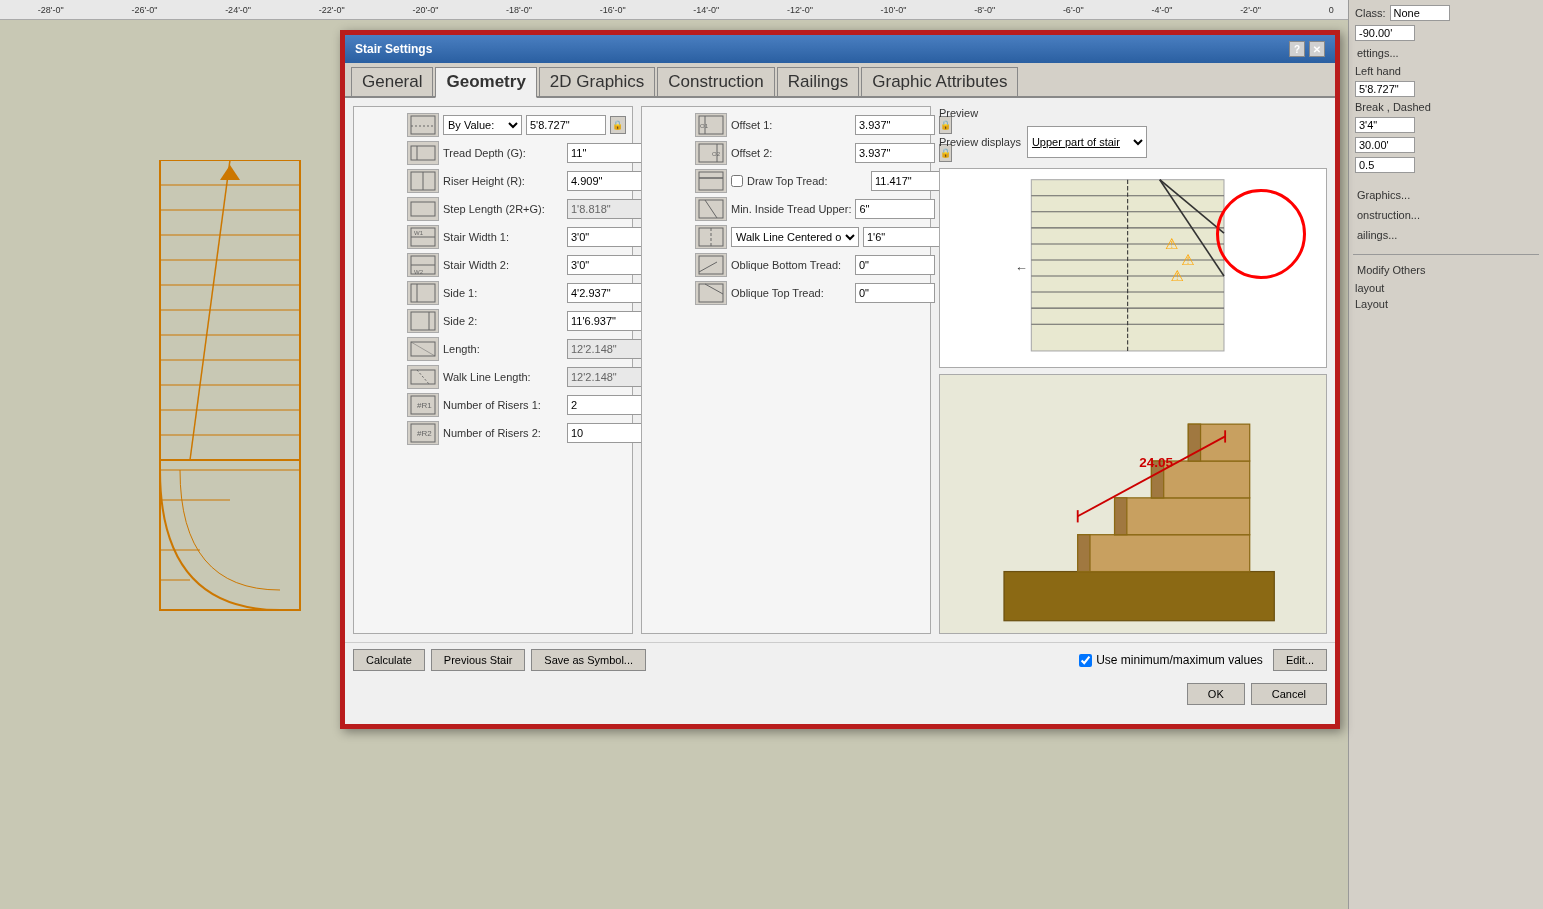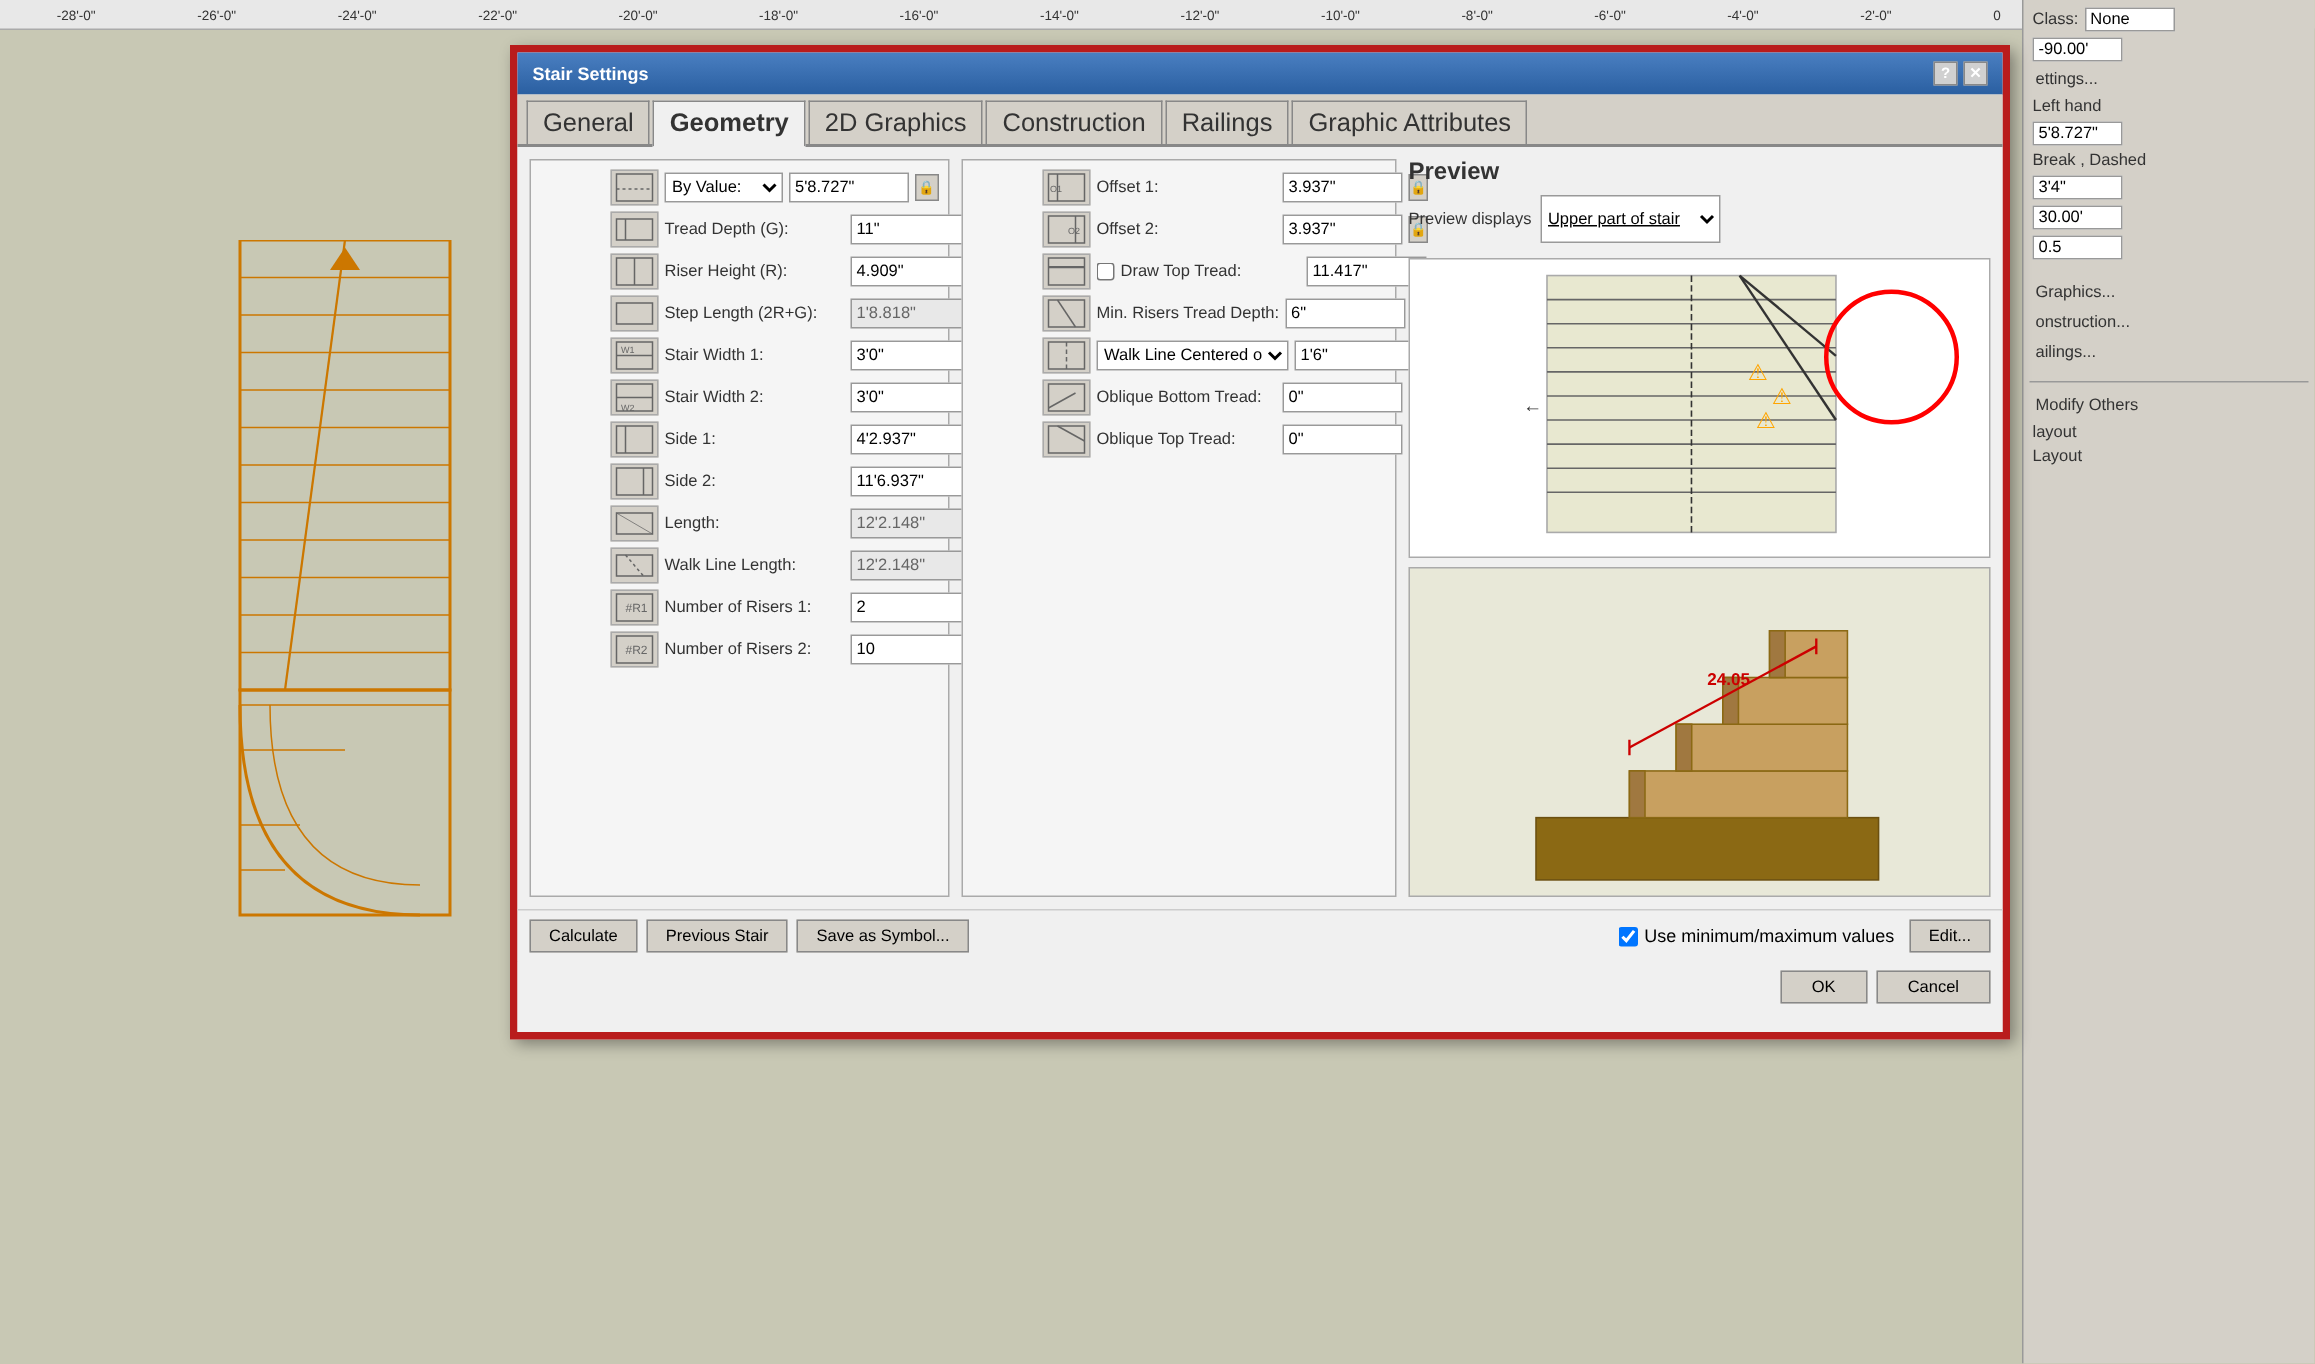--- a/index.html
+++ b/index.html
@@ -241,22 +241,22 @@
 
     
     .preview-panel {
       flex: 1;
       margin-left: 8px;
       display: flex;
       flex-direction: column;
       gap: 6px;
     }
     .preview-label {
-      font-size: 16px;
-      font-weight: bold;
+      font-size: 11px;
+      font-weight: normal;
       color: #333;
     }
     .preview-display-row {
       display: flex;
       align-items: center;
       gap: 6px;
       margin-bottom: 4px;
     }
     .preview-display-label {
       font-size: 11px;
@@ -277,21 +277,21 @@
       height: 200px;
       display: flex;
       align-items: center;
       justify-content: center;
       position: relative;
       overflow: hidden;
     }
     .preview-box-2 {
       border: 1px solid #aaa;
       background: #e8e8d8;
-      height: 220px;
+      height: 260px;
       display: flex;
       align-items: center;
       justify-content: flex-start;
       position: relative;
       overflow: hidden;
     }
 
     
     .dialog-bottom {
       display: flex;
@@ -680,21 +680,21 @@
         <input class="form-input" type="text" value="11.417&quot;" style="">
       </div>
 
       <div class="form-row">
         <div class="form-icon">
           <svg width="28" height="22" viewBox="0 0 28 22">
             <rect x="2" y="2" width="24" height="18" fill="none" stroke="#666" stroke-width="1"></rect>
             <line x1="8" y1="2" x2="20" y2="20" stroke="#666" stroke-width="1"></line>
           </svg>
         </div>
-        <span class="form-label">Min. Risers Tread Depth:</span>
+        <span class="form-label">Min. Inside Tread Upper:</span>
         <input class="form-input" type="text" value="6&quot;" style="">
       </div>
 
       <div class="form-row">
         <div class="form-icon">
           <svg width="28" height="22" viewBox="0 0 28 22">
             <rect x="2" y="2" width="24" height="18" fill="none" stroke="#666" stroke-width="1"></rect>
             <line x1="14" y1="2" x2="14" y2="20" stroke="#666" stroke-width="1" stroke-dasharray="3,2"></line>
           </svg>
         </div>

